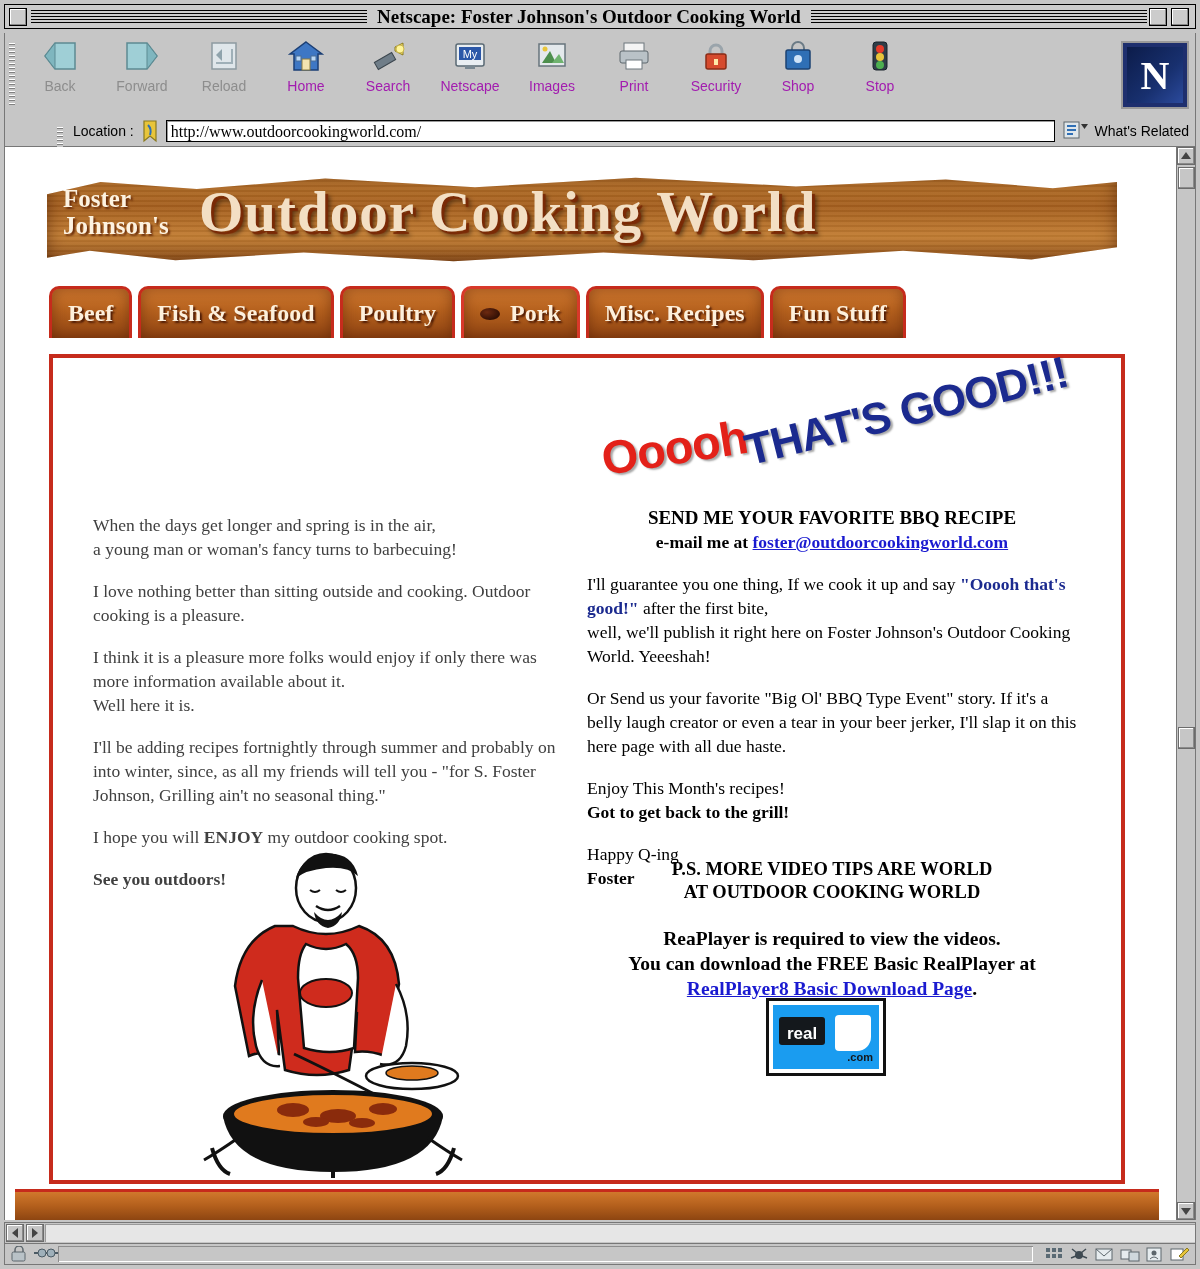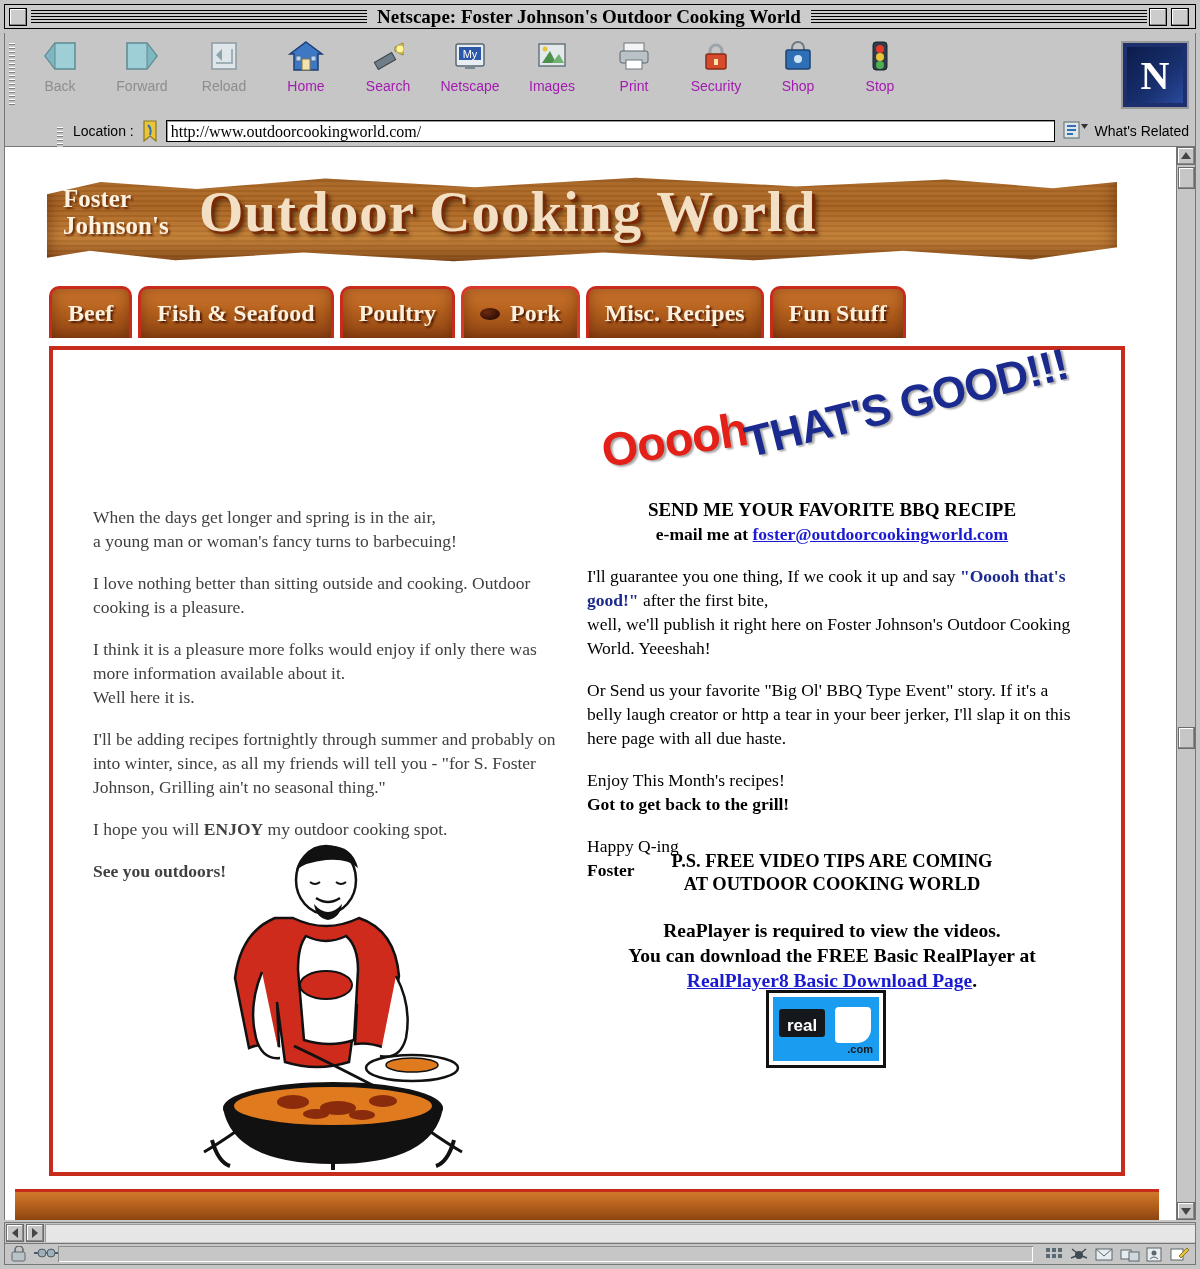--- a/index.html
+++ b/index.html
@@ -227,21 +227,21 @@
     font-weight: bold;
     color: #f3dfc4;
     letter-spacing: 1px;
     text-shadow: 3px 3px 1px #7a2a06, 5px 5px 4px rgba(0,0,0,.45);
     white-space: nowrap;
   }
 
   
   .tabs {
     position: relative;
-    margin: 10px 0 8px 34px;
+    margin: 10px 0 16px 34px;
     width: 1076px; height: 56px;
     display: flex;
     align-items: flex-end;
   }
   .tab {
     position: relative;
     height: 52px;
     margin-right: 6px;
     border: 3px solid #c62b1c;
     border-bottom: none;
@@ -785,35 +785,35 @@
               <div class="ctr bold" style="font-size:19px;">SEND ME YOUR FAVORITE BBQ RECIPE</div>
               <div class="ctr bold" style="margin-bottom:18px;">
                 <span>e-mail me at </span><a class="link" href="#">foster@outdoorcookingworld.com</a>
               </div>
 
               <p>
                 <span>I'll guarantee you one thing, If we cook it up and say </span><span class="quote">"Ooooh that's good!"</span><span> after the first bite,</span><br>
                 <span>well, we'll publish it right here on Foster Johnson's Outdoor Cooking World. Yeeeshah!</span>
               </p>
 
-              <p>Or Send us your favorite "Big Ol' BBQ Type Event" story. If it's a belly laugh creator or http a tear in your beer jerker, I'll slap it on this here page with all due haste.</p>
+              <p>Or Send us your favorite "Big Ol' BBQ Type Event" story. If it's a belly laugh creator or even a tear in your beer jerker, I'll slap it on this here page with all due haste.</p>
 
               <p>
                 <span>Enjoy This Month's recipes!</span><br>
                 <span class="bold">Got to get back to the grill!</span>
               </p>
 
               <p>
                 <span>Happy Q-ing</span><br>
                 <span class="bold">Foster</span>
               </p>
             </div>
 
             <div class="psblock">
-              <div class="ps1">P.S. FREE VIDEO TIPS ARE COMING</div>
+              <div class="ps1">P.S. MORE VIDEO TIPS ARE WORLD</div>
               <div class="ps1">AT OUTDOOR COOKING WORLD</div>
               <div class="ps2">ReaPlayer is required to view the videos.</div>
               <div class="ps2" style="margin-top:0;">You can download the FREE Basic RealPlayer at</div>
               <div class="ps2" style="margin-top:0;">
                 <a class="link" href="#">RealPlayer8 Basic Download Page</a><span>.</span>
               </div>
             </div>
 
             <div class="realbox">
               <div class="inner">

